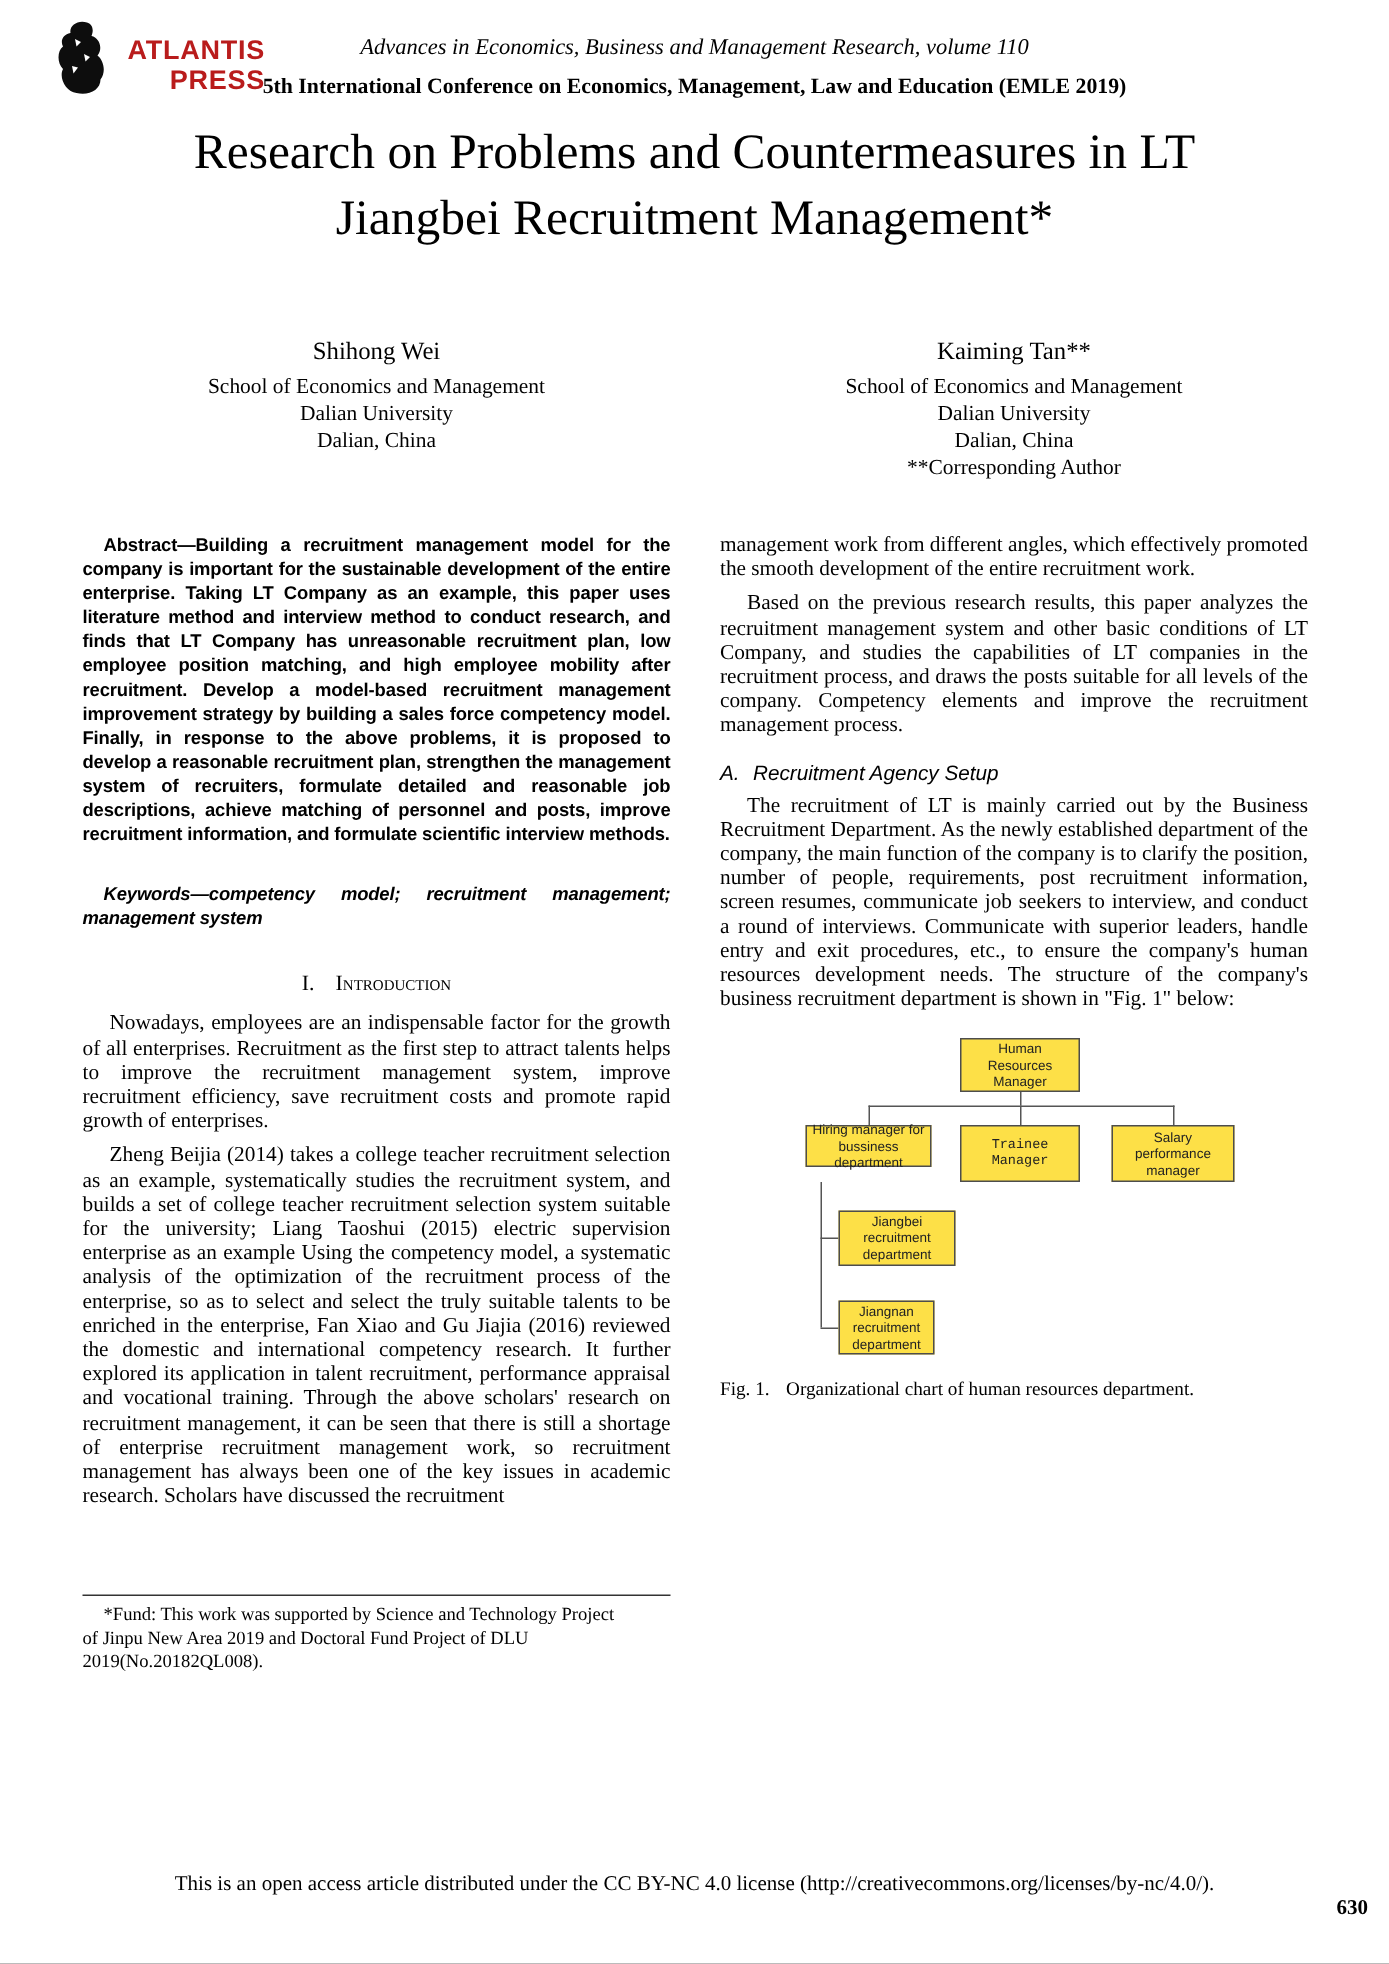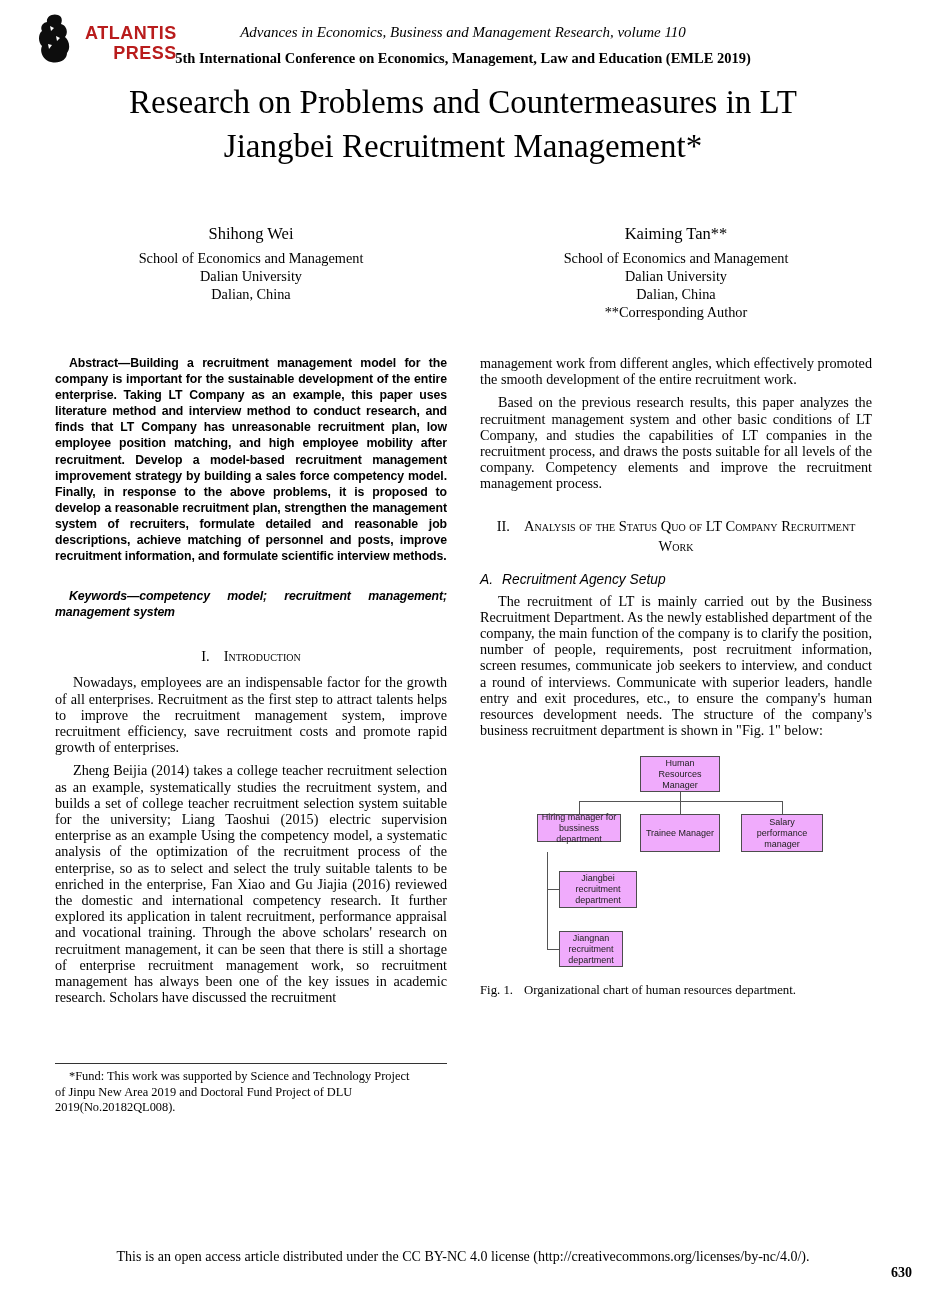--- a/index.html
+++ b/index.html
@@ -50,21 +50,21 @@
   .subsec-head .sub-num{margin-right:9px;}
   p.body{font-size:14.2px;line-height:16.2px;text-align:justify;
     text-indent:18px;margin:0 0 7px 0;}
   
   .footnote{position:absolute;top:1063px;left:55px;width:392px;
     border-top:1px solid #333;padding-top:5px;font-size:12.4px;line-height:15.5px;}
   .footnote .fn-line1{text-indent:14px;}
   
   .figure{position:relative;width:392px;height:215px;margin-top:14px;}
   .orgbox{position:absolute;box-sizing:border-box;border:1px solid #4d4d4d;
-    background:#f0abfc;display:flex;align-items:center;justify-content:center;
+    background:#fde047;display:flex;align-items:center;justify-content:center;
     text-align:center;font-family:"Liberation Sans","DejaVu Sans",sans-serif;
     font-size:9px;line-height:11px;color:#222;padding:0 3px;}
   .cline{position:absolute;background:#555;}
   .fig-caption{margin-top:16px;font-size:12.8px;text-align:left;}
   .fig-caption .cap-label{margin-right:11px;}
   
   .footer{position:absolute;top:1249px;left:0;width:100%;text-align:center;
     font-size:14px;line-height:16.5px;}
   .page-num{position:absolute;top:1265px;left:891px;font-size:14px;font-weight:bold;}
 </style>
@@ -110,38 +110,37 @@
     <p class="abstract"><span class="ab-label">Abstract</span><span>—Building a recruitment management model for the company is important for the sustainable development of the entire enterprise. Taking LT Company as an example, this paper uses literature method and interview method to conduct research, and finds that LT Company has unreasonable recruitment plan, low employee position matching, and high employee mobility after recruitment. Develop a model-based recruitment management improvement strategy by building a sales force competency model. Finally, in response to the above problems, it is proposed to develop a reasonable recruitment plan, strengthen the management system of recruiters, formulate detailed and reasonable job descriptions, achieve matching of personnel and posts, improve recruitment information, and formulate scientific interview methods.</span></p>
     <p class="keywords"><span>Keywords</span><span>—competency model; recruitment management; management system</span></p>
     <div class="sec-head"><span class="sec-num">I.</span><span>Introduction</span></div>
     <p class="body">Nowadays, employees are an indispensable factor for the growth of all enterprises. Recruitment as the first step to attract talents helps to improve the recruitment management system, improve recruitment efficiency, save recruitment costs and promote rapid growth of enterprises.</p>
     <p class="body">Zheng Beijia (2014) takes a college teacher recruitment selection as an example, systematically studies the recruitment system, and builds a set of college teacher recruitment selection system suitable for the university; Liang Taoshui (2015) electric supervision enterprise as an example Using the competency model, a systematic analysis of the optimization of the recruitment process of the enterprise, so as to select and select the truly suitable talents to be enriched in the enterprise, Fan Xiao and Gu Jiajia (2016) reviewed the domestic and international competency research. It further explored its application in talent recruitment, performance appraisal and vocational training. Through the above scholars' research on recruitment management, it can be seen that there is still a shortage of enterprise recruitment management work, so recruitment management has always been one of the key issues in academic research. Scholars have discussed the recruitment</p>
   </div>
 
   <div class="col col-right">
     <p class="body" style="text-indent:0;">management work from different angles, which effectively promoted the smooth development of the entire recruitment work.</p>
     <p class="body">Based on the previous research results, this paper analyzes the recruitment management system and other basic conditions of LT Company, and studies the capabilities of LT companies in the recruitment process, and draws the posts suitable for all levels of the company. Competency elements and improve the recruitment management process.</p>
-    <div class="sec-head" style="margin-top:24px;"><span class="sec-num">II.</span><span>Analysis of the Status Quo of LT Company Recruitment Work</span></div>
     <div class="subsec-head"><span class="sub-num">A.</span><span>Recruitment Agency Setup</span></div>
     <p class="body">The recruitment of LT is mainly carried out by the Business Recruitment Department. As the newly established department of the company, the main function of the company is to clarify the position, number of people, requirements, post recruitment information, screen resumes, communicate job seekers to interview, and conduct a round of interviews. Communicate with superior leaders, handle entry and exit procedures, etc., to ensure the company's human resources development needs. The structure of the company's business recruitment department is shown in "Fig. 1" below:</p>
 
     <div class="figure">
 
       <div class="cline" style="left:200px;top:40px;width:1px;height:9px;"></div>
       <div class="cline" style="left:99px;top:49px;width:204px;height:1px;"></div>
       <div class="cline" style="left:99px;top:49px;width:1px;height:13px;"></div>
       <div class="cline" style="left:200px;top:49px;width:1px;height:13px;"></div>
       <div class="cline" style="left:302px;top:49px;width:1px;height:13px;"></div>
       <div class="cline" style="left:67px;top:100px;width:1px;height:97px;"></div>
       <div class="cline" style="left:67px;top:137px;width:12px;height:1px;"></div>
       <div class="cline" style="left:67px;top:197px;width:12px;height:1px;"></div>
 
       <div class="orgbox" style="left:160px;top:4px;width:80px;height:36px;">Human Resources Manager</div>
       <div class="orgbox" style="left:57px;top:62px;width:84px;height:28px;">Hiring manager for bussiness department</div>
-      <div class="orgbox" style="left:160px;top:62px;width:80px;height:38px;">Trainee Manager</div>
+      <div class="orgbox" style="left:160px;top:62px;width:80px;height:38px;font-family:Liberation Mono, monospace;">Trainee Manager</div>
       <div class="orgbox" style="left:261px;top:62px;width:82px;height:38px;">Salary performance manager</div>
       <div class="orgbox" style="left:79px;top:119px;width:78px;height:37px;">Jiangbei recruitment department</div>
       <div class="orgbox" style="left:79px;top:179px;width:64px;height:36px;">Jiangnan recruitment department</div>
     </div>
     <div class="fig-caption"><span class="cap-label">Fig. 1.</span><span>Organizational chart of human resources department.</span></div>
   </div>
 
   <div class="footnote">
     <div class="fn-line1">*Fund: This work was supported by Science and Technology Project</div>
     <div>of Jinpu New Area  2019 and Doctoral Fund Project of DLU</div>

